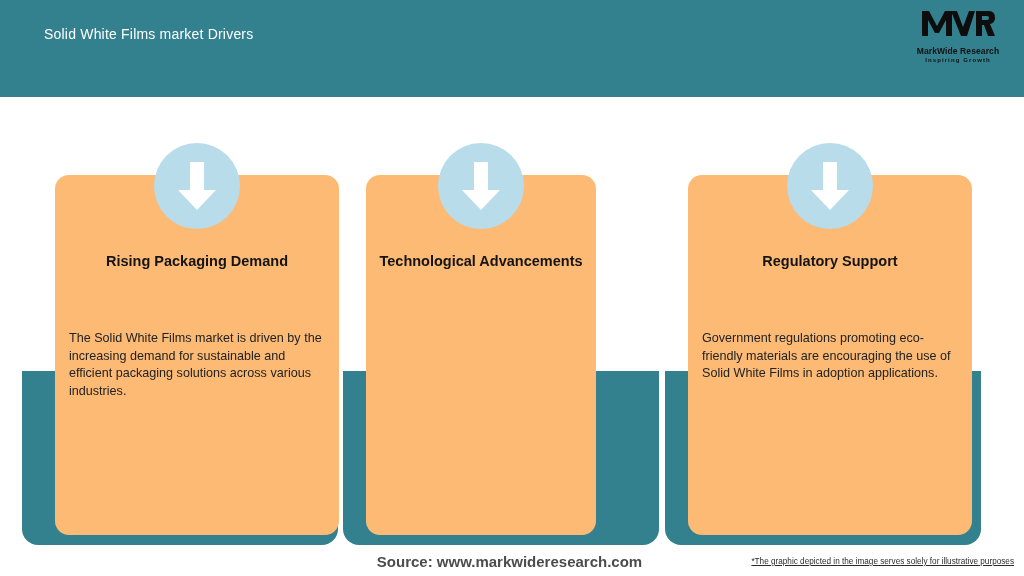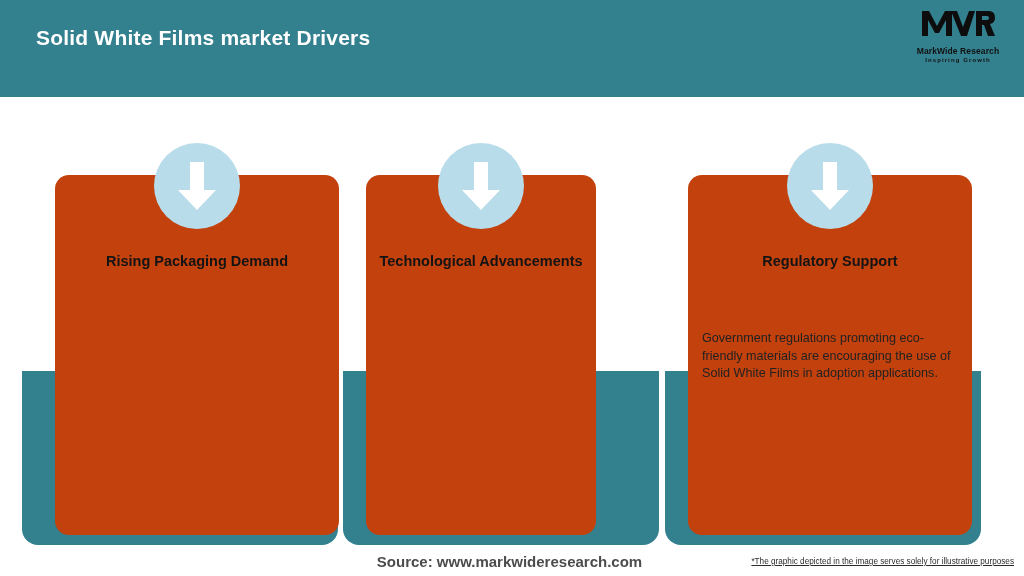--- a/index.html
+++ b/index.html
@@ -19,24 +19,24 @@
   .header-bar {
     position: absolute;
     left: 0;
     top: 0;
     width: 1024px;
     height: 97px;
     background: #33808f;
   }
   .header-title {
     position: absolute;
-    left: 36px;
+    left: 44px;
     top: 26px;
-    font-size: 21px;
-    font-weight: bold;
+    font-size: 14px;
+    font-weight: normal;
     color: #ffffff;
     letter-spacing: 0.2px;
     white-space: nowrap;
   }
 
   
   .logo {
     position: absolute;
     right: 12px;
     top: 8px;
@@ -96,21 +96,21 @@
     border-bottom-left-radius: 16px;
     border-bottom-right-radius: 16px;
   }
 
   .card {
     position: absolute;
     left: 33px;
     top: 0;
     width: 284px;
     height: 360px;
-    background: #c2410c;
+    background: #fdba74;
     border-radius: 14px;
     box-sizing: border-box;
     padding: 0 12px;
   }
   .card-wrap.c0 .card { left: 33px; width: 284px; }
   .card-wrap.c1 .card { left: 23px; width: 230px; }
   .card-wrap.c2 .card { left: 23px; width: 284px; padding-left: 40px; }
 
   .card-title {
     position: absolute;
@@ -196,20 +196,21 @@
 
   <div class="card-wrap c0">
     <div class="accent"></div>
     <div class="card">
       <div class="icon-circle">
         <svg width="42" height="52" viewBox="0 0 42 52" aria-hidden="true">
           <path d="M14 2 L28 2 L28 30 L40 30 L21 50 L2 30 L14 30 Z" fill="#ffffff"></path>
         </svg>
       </div>
       <div class="card-title">Rising Packaging Demand</div>
+      <div class="card-body">The Solid White Films market is driven by the increasing demand for sustainable and efficient packaging solutions across various industries.</div>
     </div>
   </div>
 
   <div class="card-wrap c1">
     <div class="accent"></div>
     <div class="card">
       <div class="icon-circle">
         <svg width="42" height="52" viewBox="0 0 42 52" aria-hidden="true">
           <path d="M14 2 L28 2 L28 30 L40 30 L21 50 L2 30 L14 30 Z" fill="#ffffff"></path>
         </svg>

